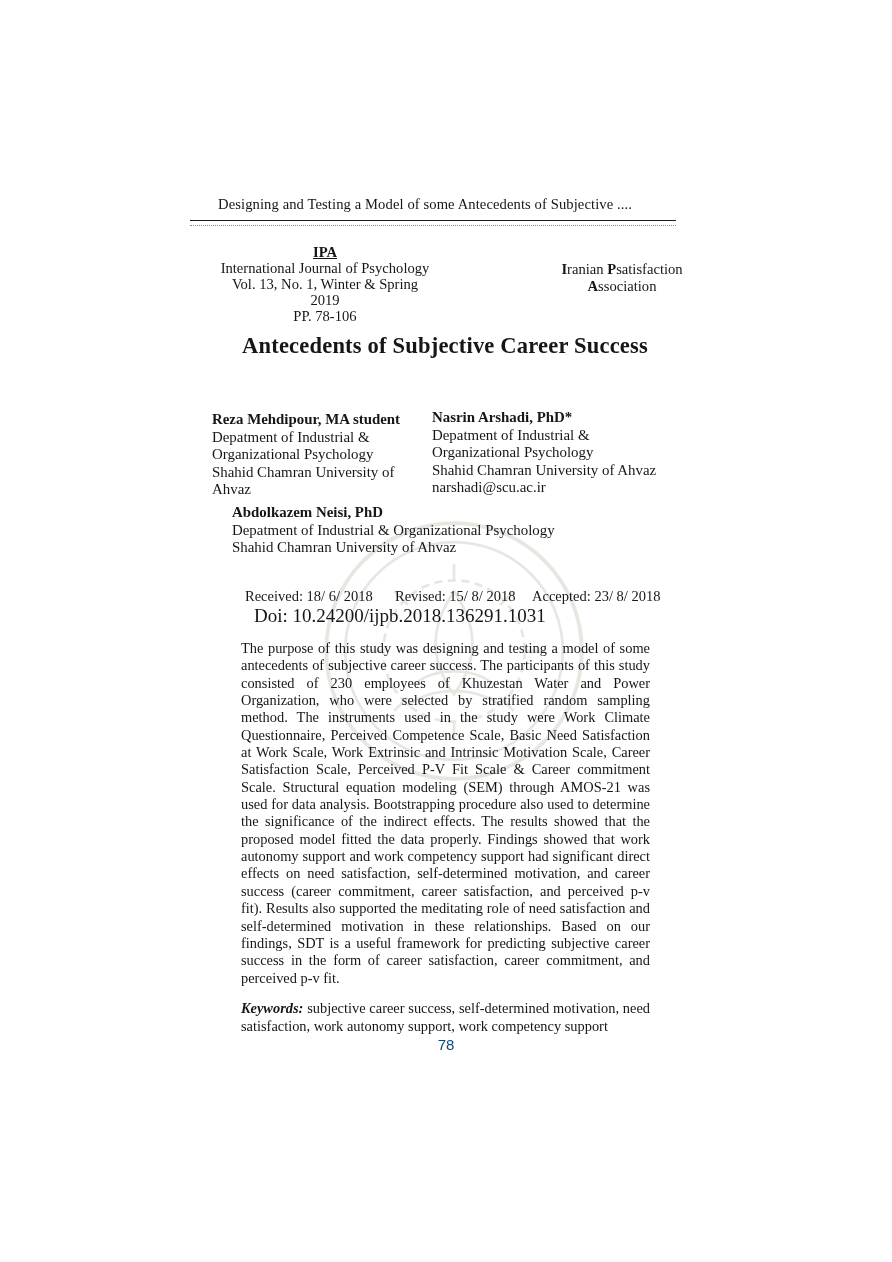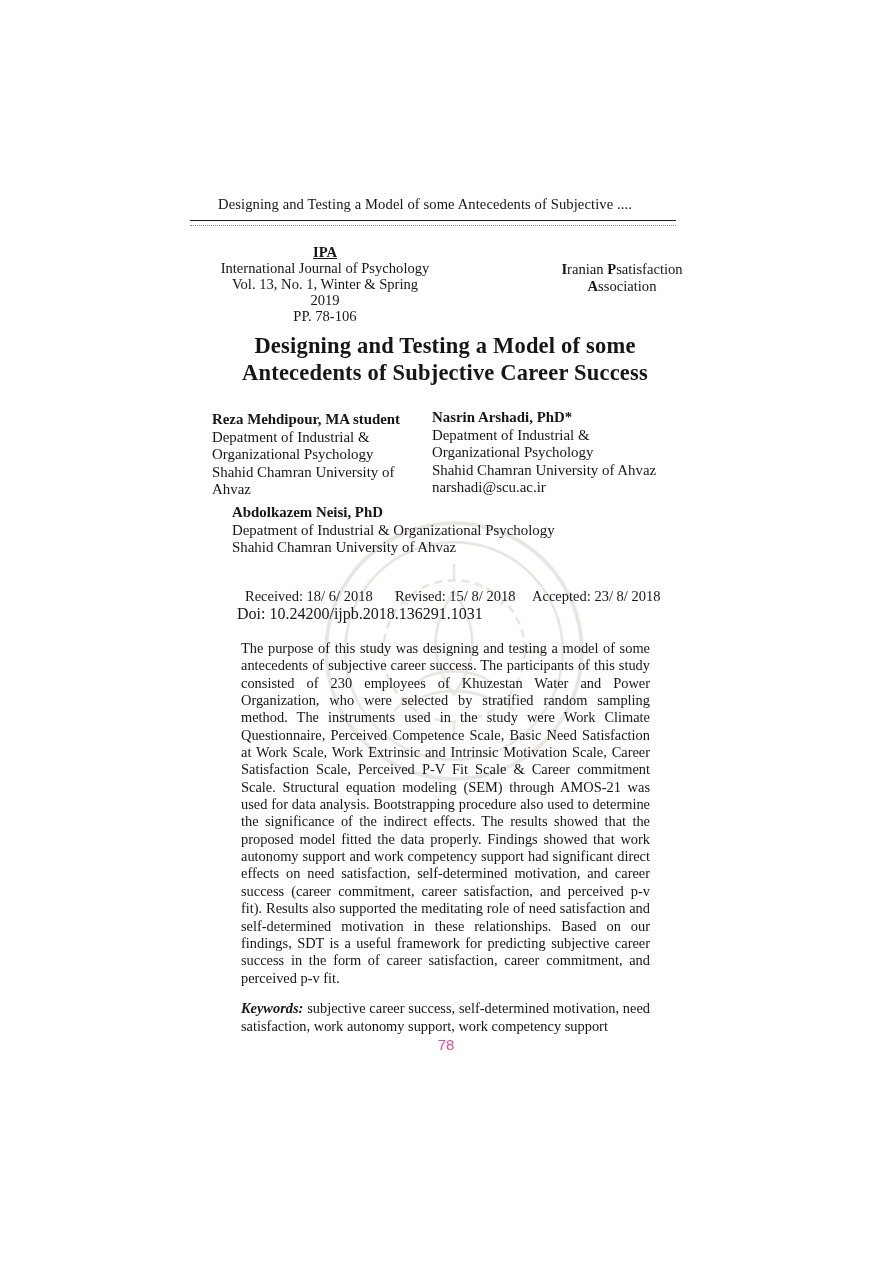--- a/index.html
+++ b/index.html
@@ -24,30 +24,30 @@
   .author-block{text-align:left;font-size:14.9px;line-height:17.6px;}
   .author-block .name{font-weight:bold;}
   .author-left{left:212px;top:411px;width:222px;}
   .author-right{left:432px;top:409px;width:250px;}
   .author-center{left:232px;top:504px;width:432px;}
 
   .date-seg{top:588px;font-size:14.5px;}
   .seg-received{left:245px;}
   .seg-revised{left:395px;}
   .seg-accepted{left:532px;}
-  .doi-line{left:237px;top:605px;font-size:16px;}
+  .doi-line{left:254px;top:605px;font-size:19px;}
 
   .abstract{left:241px;top:640px;width:409px;text-align:justify;
     font-size:14.4px;line-height:17.35px;}
   .keywords{left:241px;top:1000px;width:409px;text-align:justify;
     font-size:14.4px;line-height:17.6px;}
   .keywords .kw-label{font-weight:bold;font-style:italic;}
 
   .page-number{left:0;top:1036px;width:892px;text-align:center;
-    font-family:"Liberation Sans", sans-serif;font-size:15px;color:#ec4899;}
+    font-family:"Liberation Sans", sans-serif;font-size:15px;color:#0c4a6e;}
 
   .watermark{left:318px;top:515px;width:272px;height:272px;opacity:.45;pointer-events:none;}
 </style>
 </head>
 <body>
 
 <svg class="abs watermark" viewBox="0 0 100 100" aria-hidden="true">
   <g fill="none" stroke="#cfcabf" stroke-width="1">
     <circle cx="50" cy="50" r="47" stroke-width="1.4"></circle>
     <circle cx="50" cy="50" r="40"></circle>
@@ -70,21 +70,20 @@
   <div>Vol. 13, No. 1, Winter &amp; Spring 2019</div>
   <div>PP. 78-106</div>
 </div>
 
 <div class="abs journal-right">
   <div><b>I</b><span>ranian </span><b>P</b><span>satisfaction</span></div>
   <div><b>A</b><span>ssociation</span></div>
 </div>
 
 <div class="abs article-title">
-  <div>Designing and Testing a Model of some</div>
   <div>Antecedents of Subjective Career Success</div>
 </div>
 
 <div class="abs author-block author-left">
   <div class="name">Reza Mehdipour, MA student</div>
   <div>Depatment of Industrial &amp;</div>
   <div>Organizational Psychology</div>
   <div>Shahid Chamran University of</div>
   <div>Ahvaz</div>
 </div>

